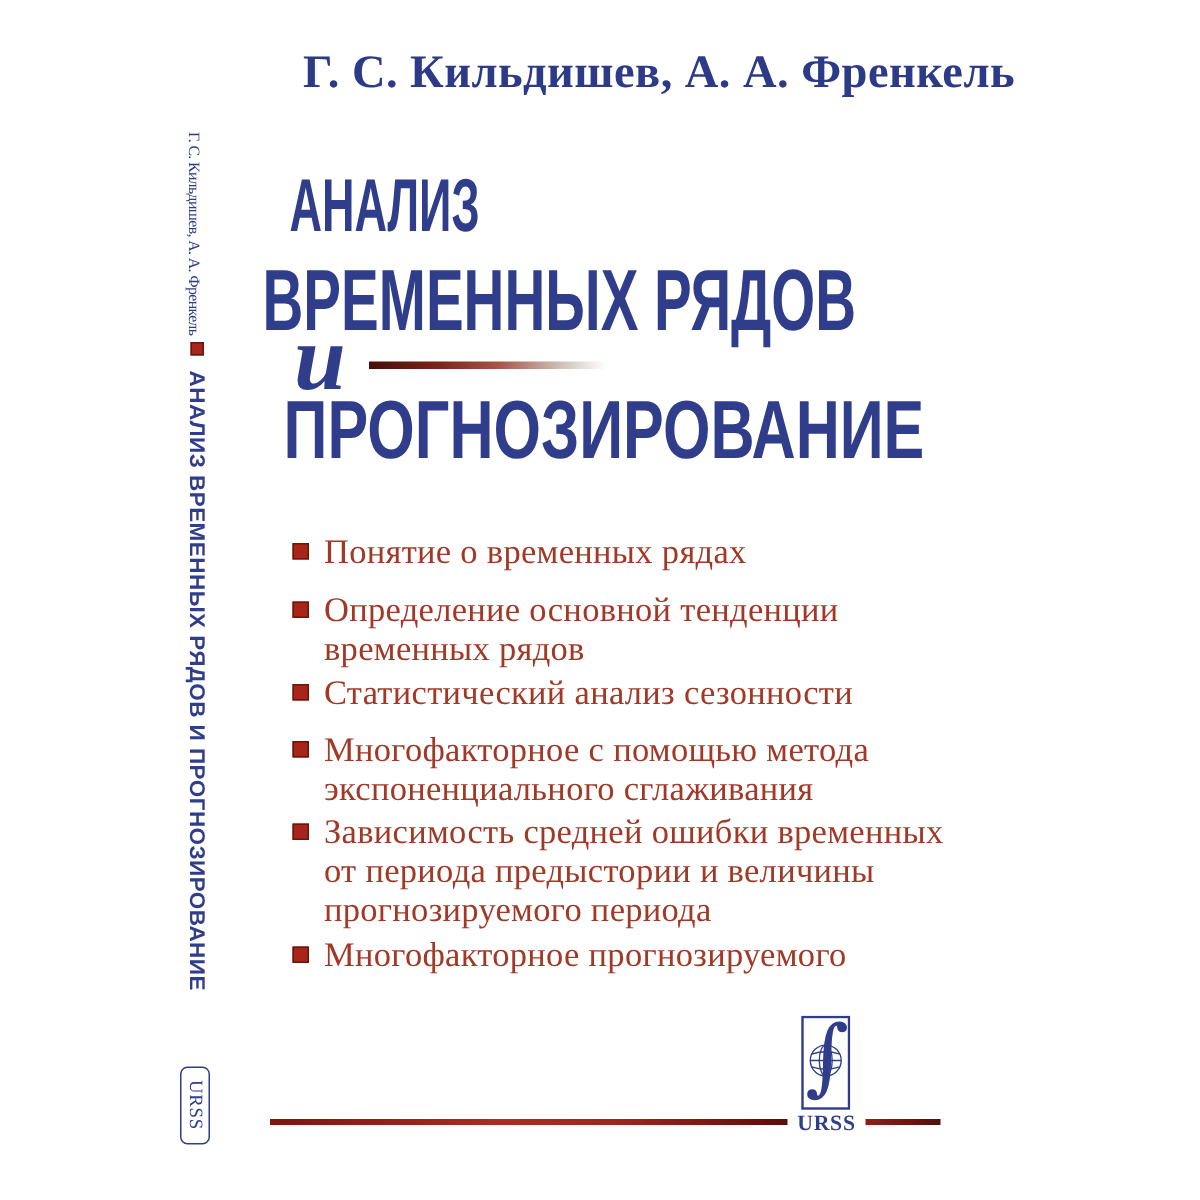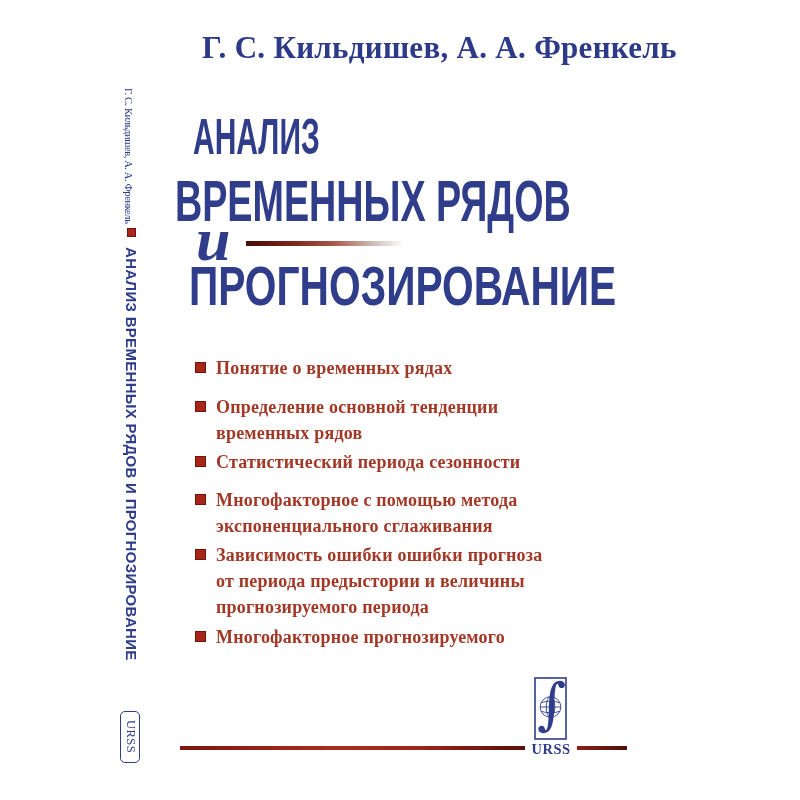--- a/index.html
+++ b/index.html
@@ -30,21 +30,21 @@
   .conjunction{position:absolute;left:196px;top:208px;font-family:"Liberation Serif",serif;
         font-style:italic;font-weight:700;font-size:62px;line-height:1;color:#2f3d8b;}
   .title-dash{position:absolute;left:246px;top:241px;width:158px;height:5px;
         background:linear-gradient(to right,#470c07 0%,#7e251a 30%,#a8564a 55%,
         #cfc4bd 82%,rgba(255,255,255,0) 100%);}
   
   .topic{position:absolute;left:195px;width:470px;}
   .topic .sq{position:absolute;left:0;top:7px;width:11px;height:11px;
         background:#a8251a;border:1px solid #701309;box-sizing:border-box;}
   .topic .txt{display:block;margin-left:21px;font-family:"Liberation Serif",serif;
-        font-weight:700;font-size:18px;line-height:26px;color:#a23826;
+        font-weight:400;font-size:23px;line-height:26px;color:#a23826;
         white-space:pre-line;letter-spacing:0.2px;}
   .i1{top:355px;} .i2{top:394px;} .i3{top:449px;}
   .i4{top:487px;} .i5{top:542px;} .i6{top:624px;}
   
   .rule-left{position:absolute;left:180px;top:746px;width:345px;height:3.5px;
         background:linear-gradient(to right,#7b1610,#aa2d20 45%,#98251b 70%,
         #6b120d 92%,#55100b);}
   .rule-right{position:absolute;left:577px;top:746px;width:50px;height:3.5px;
         background:linear-gradient(to right,#8c2018,#50100a);}
   .logo{position:absolute;left:534px;top:677px;width:33px;height:63px;}
@@ -79,30 +79,30 @@
       <span class="sq"></span>
       <span class="txt">Понятие о временных рядах</span>
     </div>
     <div class="topic i2">
       <span class="sq"></span>
       <span class="txt">Определение основной тенденции
 временных рядов</span>
     </div>
     <div class="topic i3">
       <span class="sq"></span>
-      <span class="txt">Статистический периода сезонности</span>
+      <span class="txt">Статистический анализ сезонности</span>
     </div>
     <div class="topic i4">
       <span class="sq"></span>
       <span class="txt">Многофакторное с помощью метода
 экспоненциального сглаживания</span>
     </div>
     <div class="topic i5">
       <span class="sq"></span>
-      <span class="txt">Зависимость ошибки ошибки прогноза
+      <span class="txt">Зависимость средней ошибки временных
 от периода предыстории и величины
 прогнозируемого периода</span>
     </div>
     <div class="topic i6">
       <span class="sq"></span>
       <span class="txt">Многофакторное прогнозируемого</span>
     </div>
   </div>
 
   <div class="rule-left"></div>

